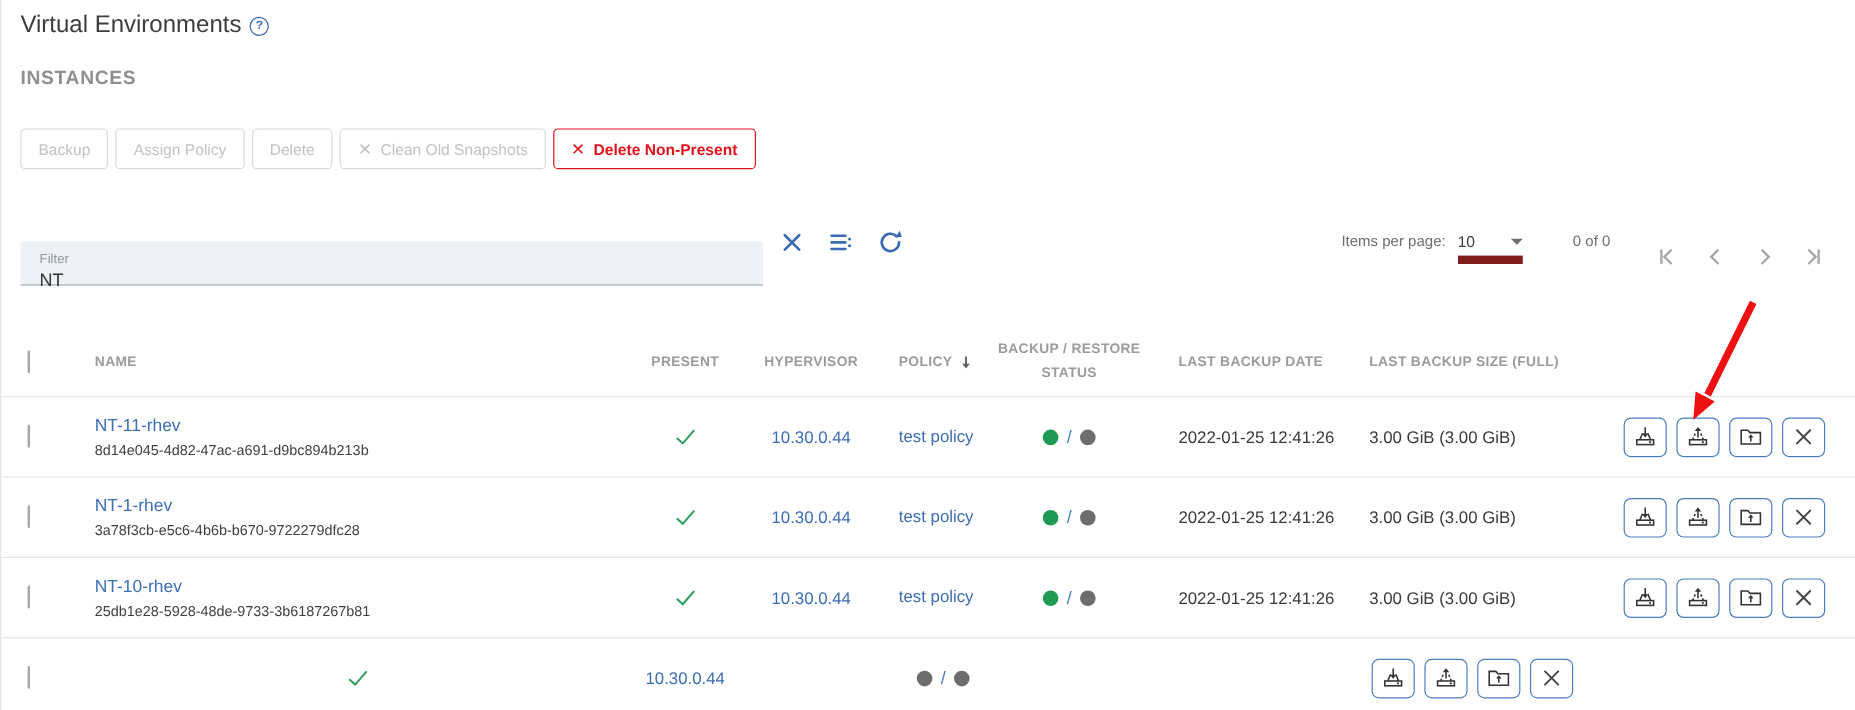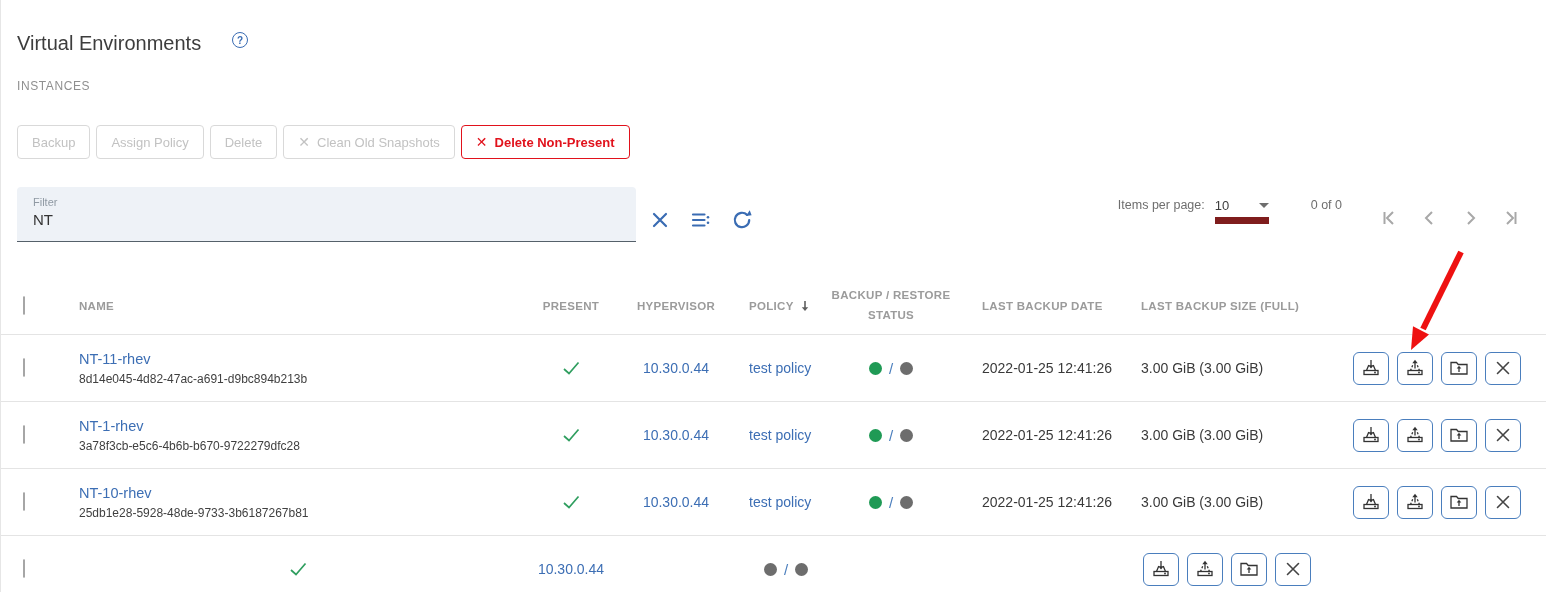--- a/index.html
+++ b/index.html
@@ -2,45 +2,45 @@
 <html><head>
 <meta charset="utf-8">
 <style>
   * { box-sizing: border-box; margin: 0; padding: 0; }
   html,body { width:1546px; height:592px; overflow:hidden; }
   body {
     font-family: "Liberation Sans", "DejaVu Sans", sans-serif;
     background:#ffffff; color:#3a3a3a; position:relative;
     border-left:1px solid #e6e6e6;
   }
-  .title-row { padding:32px 16px 0 16px; display:flex; align-items:flex-start;gap:24px; }
+  .title-row { padding:10px 16px 0 16px; display:flex; align-items:center; }
   .page-title { font-size:20px; font-weight:400; color:#3d3d3d; }
   .help-icon {
     width:16px; height:16px; border:1.4px solid #3a6cb3; border-radius:50%;
     color:#3a6cb3; font-size:10px; font-weight:bold; display:inline-flex;
     align-items:center; justify-content:center; margin-left:7px; cursor:pointer;
   }
   .section-label {
-    margin:24px 0 0 16px; font-size:12px; font-weight:normal; color:#8f8f8f;
+    margin:24px 0 0 16px; font-size:16px; font-weight:bold; color:#8f8f8f;
     letter-spacing:0.6px;
   }
   .toolbar { margin:32px 16px 0 16px; display:flex; gap:6px; }
   .btn {
     height:34px; padding:0 14px; background:#fff; border:1px solid #d9d9d9;
     border-radius:4px; font-size:13px; font-weight:500; color:#c2c2c2;
     display:inline-flex; align-items:center; gap:7px; cursor:default;
     font-family: inherit;
     text-align: right;
   }
   .btn .x-glyph { font-size:14px; line-height:1; }
   .btn-danger { color:#e1121c; border-color:#e1121c; cursor:pointer; }
   .filter-row { margin:28px 16px 0 16px; display:flex; }
   .filter-box {
-    width:619px; height:55px; background:#eef2f7; border-radius:4px 4px 0 0;
-    border-bottom:1px solid #55606a; padding:9px 16px 0 16px; position:relative;
+    width:619px; height:37px; background:#eef2f7; border-radius:4px 4px 0 0;
+    border-bottom:1px solid #55606a; padding:9px 16px 0 16px; position:relative;margin-top:32px;
   }
   .filter-label { font-size:11px; color:#8f99a3; display:block; }
   .filter-input {
     border:none; background:transparent; outline:none; font-size:15px;
     color:#333; width:100%; margin-top:3px; font-family:inherit;
   }
   .filter-icons { display:flex; gap:19px; margin-left:13px; margin-top:22px; }
   .icon-btn { background:none; border:none; cursor:pointer; padding:0; width:22px; height:22px; }
   .spacer { flex:1; }
   .paginator { display:flex; align-items:flex-start; align-self:flex-end; margin-bottom:4px; font-size:12.5px; color:#6e6e6e; }

